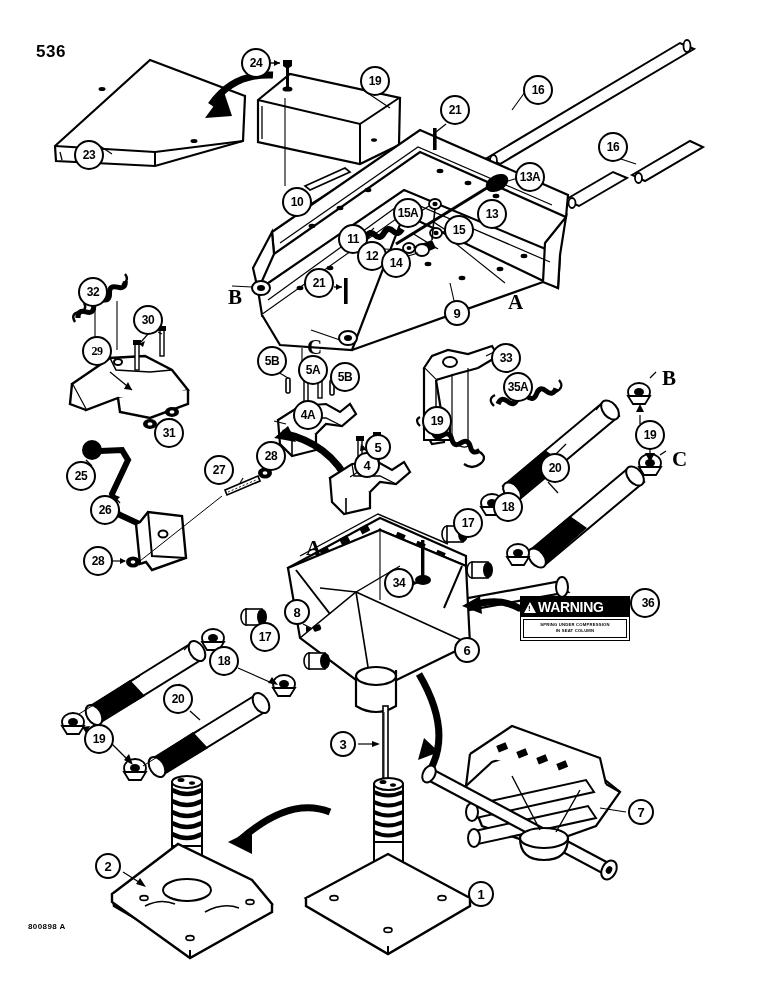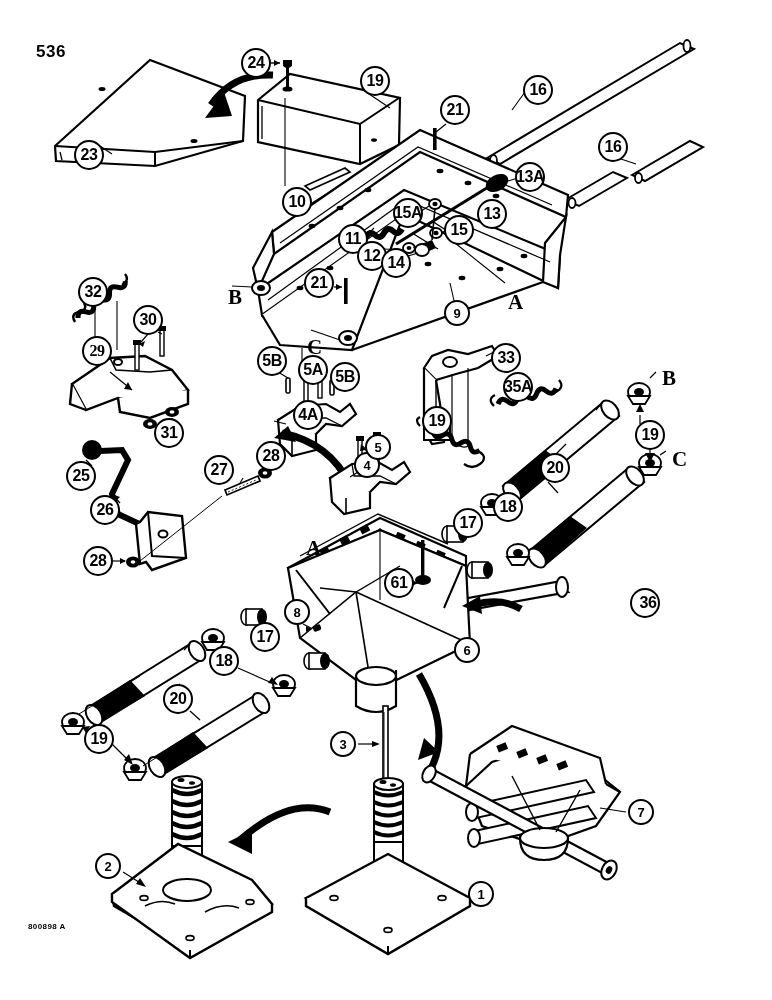--- a/index.html
+++ b/index.html
@@ -7,21 +7,21 @@
   body{width:772px;height:1000px;position:relative;overflow:hidden;
        font-family:"Liberation Sans",sans-serif;color:#000;}
   #sheet{position:absolute;inset:0;width:772px;height:700px;}
   .page-num{position:absolute;left:36px;top:42px;font-size:17px;font-weight:bold;letter-spacing:.5px;}
   .figcode{position:absolute;left:28px;top:922px;font-size:8px;font-weight:bold;letter-spacing:.4px;}
   svg.art{position:absolute;left:0;top:0;width:772px;height:1000px;}
   .callout{position:absolute;border:2px solid #000;border-radius:50%;background:#fff;
            display:flex;align-items:center;justify-content:center;
            font-weight:bold;line-height:1;box-sizing:border-box;}
   .c-1{width:26px;height:26px;font-size:13px;}
-  .c-2{width:30px;height:30px;font-size:16px;letter-spacing:-.5px;}
+  .c-2{width:30px;height:30px;font-size:12px;letter-spacing:-.5px;}
   .letter{position:absolute;font-size:21px;font-weight:bold;font-family:"Liberation Serif",serif;}
   .warnbox{position:absolute;left:520px;top:596px;width:108px;border:1.5px solid #000;background:#fff;}
   .warn-top{background:#000;color:#fff;display:flex;align-items:center;gap:2px;padding:2px 3px;}
   .warn-tri{width:0;height:0;border-left:6px solid transparent;border-right:6px solid transparent;
             border-bottom:11px solid #fff;position:relative;}
   .warn-tri::after{content:"!";position:absolute;left:-2px;top:2px;font-size:8px;color:#000;font-weight:bold;}
   .warn-word{font-size:14px;font-weight:bold;letter-spacing:-.3px;}
   .warn-body{border-top:1.5px solid #000;margin:2px;border:1px solid #000;padding:2px 1px;text-align:center;}
   .warn-l1,.warn-l2{font-size:4.2px;font-weight:bold;letter-spacing:.2px;line-height:1.5;}
 </style>
@@ -601,20 +601,30 @@
       <ellipse cx="609" cy="870" rx="3" ry="4" fill="#000" transform="rotate(28 609 870)"></ellipse>
 
       <path d="M520 838 q0 22 24 22 q24 0 24 -22" fill="#fff" stroke="#000" stroke-width="2.2"></path>
       <ellipse cx="544" cy="838" rx="24" ry="10" fill="#fff" stroke="#000" stroke-width="2.2"></ellipse>
       <path d="M512 776 L540 830 M580 790 L556 832" fill="none" stroke="#000" stroke-width="1.4"></path>
     </g>
     <line x1="600" y1="808" x2="626" y2="812" stroke="#000" stroke-width="1.2"></line>
 
   </svg>
 
+  <div class="warnbox">
+    <div class="warn-top">
+      <span class="warn-tri"></span>
+      <span class="warn-word">WARNING</span>
+    </div>
+    <div class="warn-body">
+      <div class="warn-l1">SPRING UNDER COMPRESSION</div>
+      <div class="warn-l2">IN SEAT COLUMN</div>
+    </div>
+  </div>
 
   <div id="letters">
       <div class="letter" style="left: 508px; top: 290px;">A</div>
       <div class="letter" style="left: 228px; top: 285px;">B</div>
       <div class="letter" style="left: 307px; top: 335px;">C</div>
       <div class="letter" style="left: 662px; top: 366px;">B</div>
       <div class="letter" style="left: 672px; top: 447px;">C</div>
       <div class="letter" style="left: 306px; top: 536px;">A</div>
     </div>
   <div id="callouts">
@@ -657,19 +667,19 @@
       <div class="callout c-2" title="knob" style="left: 66px; top: 461px;">25</div>
       <div class="callout c-2" title="lever" style="left: 90px; top: 495px;">26</div>
       <div class="callout c-2" title="bolt" style="left: 204px; top: 455px;">27</div>
       <div class="callout c-2" title="nut" style="left: 256px; top: 441px;">28</div>
       <div class="callout c-2" title="nut" style="left: 83px; top: 546px;">28</div>
       <div class="callout c-2" title="latch bracket" style="left: 82px; top: 336px; font-family: Liberation Serif, serif;">29</div>
       <div class="callout c-2" title="screw" style="left: 133px; top: 305px;">30</div>
       <div class="callout c-2" title="nut" style="left: 154px; top: 418px;">31</div>
       <div class="callout c-2" title="spring" style="left: 78px; top: 277px;">32</div>
       <div class="callout c-2" title="release lever" style="left: 491px; top: 343px;">33</div>
-      <div class="callout c-2" title="pin" style="left: 384px; top: 568px;">61</div>
+      <div class="callout c-2" title="pin" style="left: 384px; top: 568px;">34</div>
       <div class="callout c-2" title="spring" style="left: 422px; top: 406px;">19</div>
       <div class="callout c-2" title="spring" style="left: 503px; top: 372px;">35A</div>
       <div class="callout c-2" title="warning decal" style="left: 630px; top: 588px; padding-left: 6px;">36</div>
     </div>
 
 </div>
 
 </body></html>

